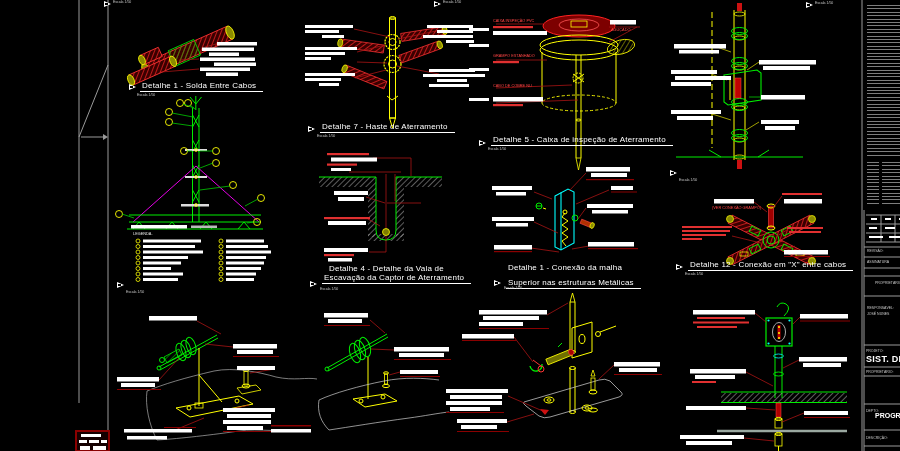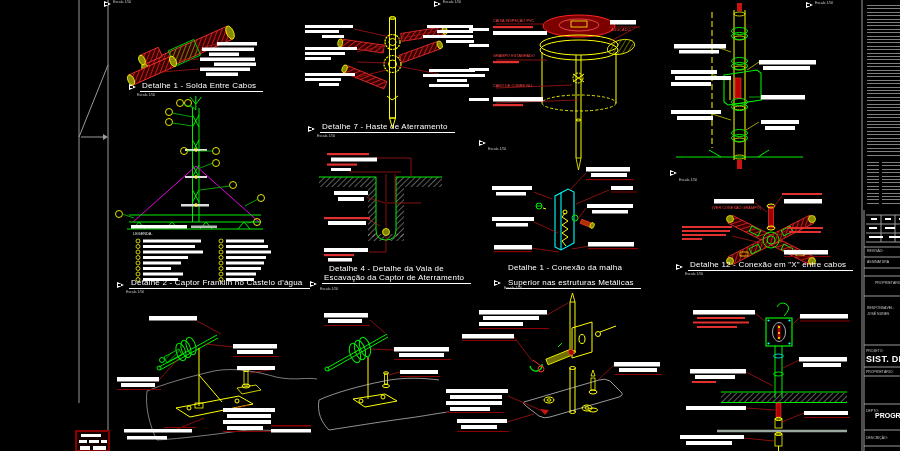--- a/index.html
+++ b/index.html
@@ -713,33 +713,33 @@
 <span class="flag" style="left:425px;top:1px;"></span>
 <div class="t tiny" style="left:434px;top:0;">Escala 1/50</div>
 <span class="flag" style="left:797px;top:2px;"></span>
 <div class="t tiny" style="left:806px;top:1px;">Escala 1/50</div>
 
 <span class="flag" style="left:120px;top:84px;"></span>
 <div class="t title" style="left:131px;top:82px;">Detalhe 1 - Solda Entre Cabos</div>
 <div class="t tiny" style="left:128px;top:93px;">Escala 1/50</div>
 
 <span class="flag" style="left:108px;top:282px;"></span>
-<div class="t title" style="left:120px;top:279px;">Detalhe 2 - Captor Franklin no Castelo d'água</div>
 <div class="t tiny" style="left:117px;top:290px;">Escala 1/50</div>
 
 <span class="flag" style="left:299px;top:126px;"></span>
 <div class="t title" style="left:311px;top:123px;">Detalhe 7 - Haste de Aterramento</div>
 <div class="t tiny" style="left:308px;top:134px;">Escala 1/50</div>
 
 <div class="t title noline" style="left:318px;top:265px;">Detalhe 4 - Detalhe da Vala de</div>
 <span class="flag" style="left:301px;top:281px;"></span>
 <div class="t title" style="left:313px;top:274px;">Escavação da Captor de Aterramento</div>
 <div class="t tiny" style="left:311px;top:287px;">Escala 1/50</div>
 
 <span class="flag" style="left:470px;top:140px;"></span>
+<div class="t title" style="left:482px;top:136px;">Detalhe 5 - Caixa de inspeção de Aterramento</div>
 <div class="t tiny" style="left:479px;top:147px;">Escala 1/50</div>
 
 <div class="t title noline" style="left:497px;top:264px;">Detalhe 1 - Conexão da malha</div>
 <span class="flag" style="left:485px;top:280px;"></span>
 <div class="t title" style="left:497px;top:279px;">Superior nas estruturas Metálicas</div>
 <div class="t tiny" style="left:495px;top:286px;">Escala 1/50</div>
 
 <span class="flag" style="left:661px;top:170px;"></span>
 <div class="t tiny" style="left:670px;top:178px;">Escala 1/50</div>
 

